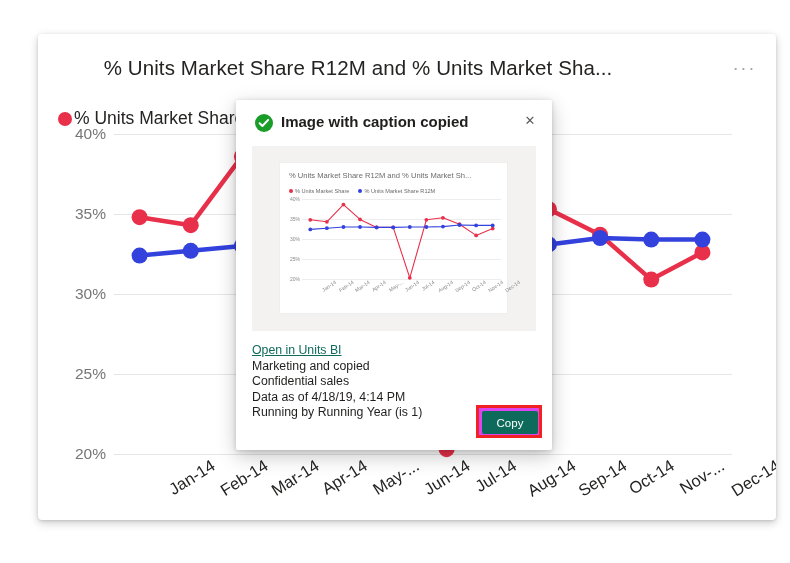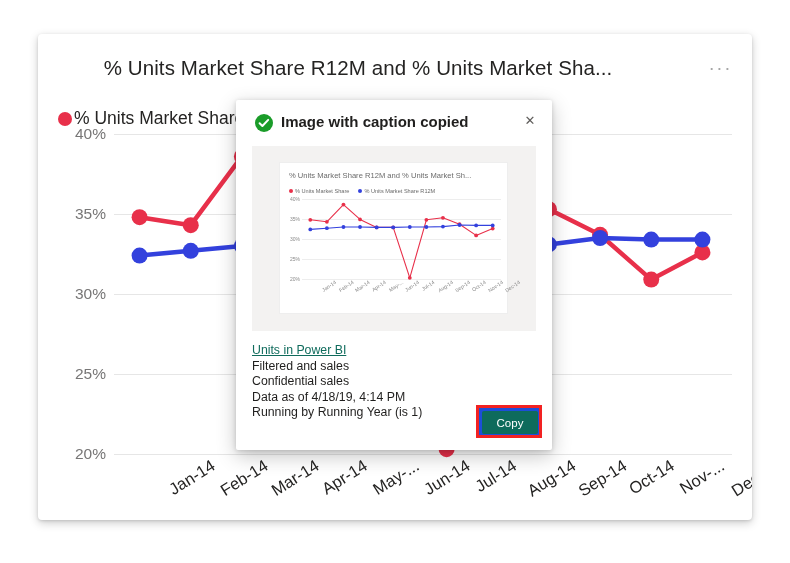--- a/index.html
+++ b/index.html
@@ -23,20 +23,21 @@
   .card {
     position: absolute;
     left: 38px;
     top: 34px;
     width: 714px;
     height: 486px;
     background: #ffffff;
     border-radius: 4px;
     box-shadow: 0 3px 10px rgba(0,0,0,0.20), 0 1px 3px rgba(0,0,0,0.13);
     overflow: hidden;
+    padding-left: 24px;
   }
 
   .card-title {
     position: absolute;
     left: 0;
     top: 22px;
     width: 640px;
     text-align: center;
     font-size: 20.5px;
     color: #252423;
@@ -259,21 +260,21 @@
   .caption b { font-weight: 400; }
 
   .copy-wrap {
     position: absolute;
     left: 240px;
     top: 305px;
     width: 66px;
     height: 33px;
     border: 3px solid #f22222;
     box-sizing: border-box;
-    background: #1d4ed8;
+    background: #d946ef;
   }
   .copy-btn {
     position: absolute;
     left: 3px;
     top: 3px;
     width: 56px;
     height: 23px;
     background: #0e6b5c;
     color: #ffffff;
     font-size: 11.5px;
@@ -435,22 +436,22 @@
               <div class="t-xlabel" style="left: 148.958px;">Sep-14</div>
               <div class="t-xlabel" style="left: 165.542px;">Oct-14</div>
               <div class="t-xlabel" style="left: 182.125px;">Nov-14</div>
               <div class="t-xlabel" style="left: 198.708px;">Dec-14</div>
             </div>
         </div>
       </div>
     </div>
 
     <div class="caption">
-      <a>Units in Power BI</a><br>
-      <span>Filtered and sales</span><br>
+      <a>Open in Units BI</a><br>
+      <span>Marketing and copied</span><br>
       <span>Confidential sales</span><br>
       <span>Data as of 4/18/19, 4:14 PM</span><br>
       <span>Running by </span><b>Running Year</b><span> (is 1)</span>
     </div>
 
     <div class="copy-wrap">
       <button class="copy-btn">Copy</button>
     </div>
   </div>
 

